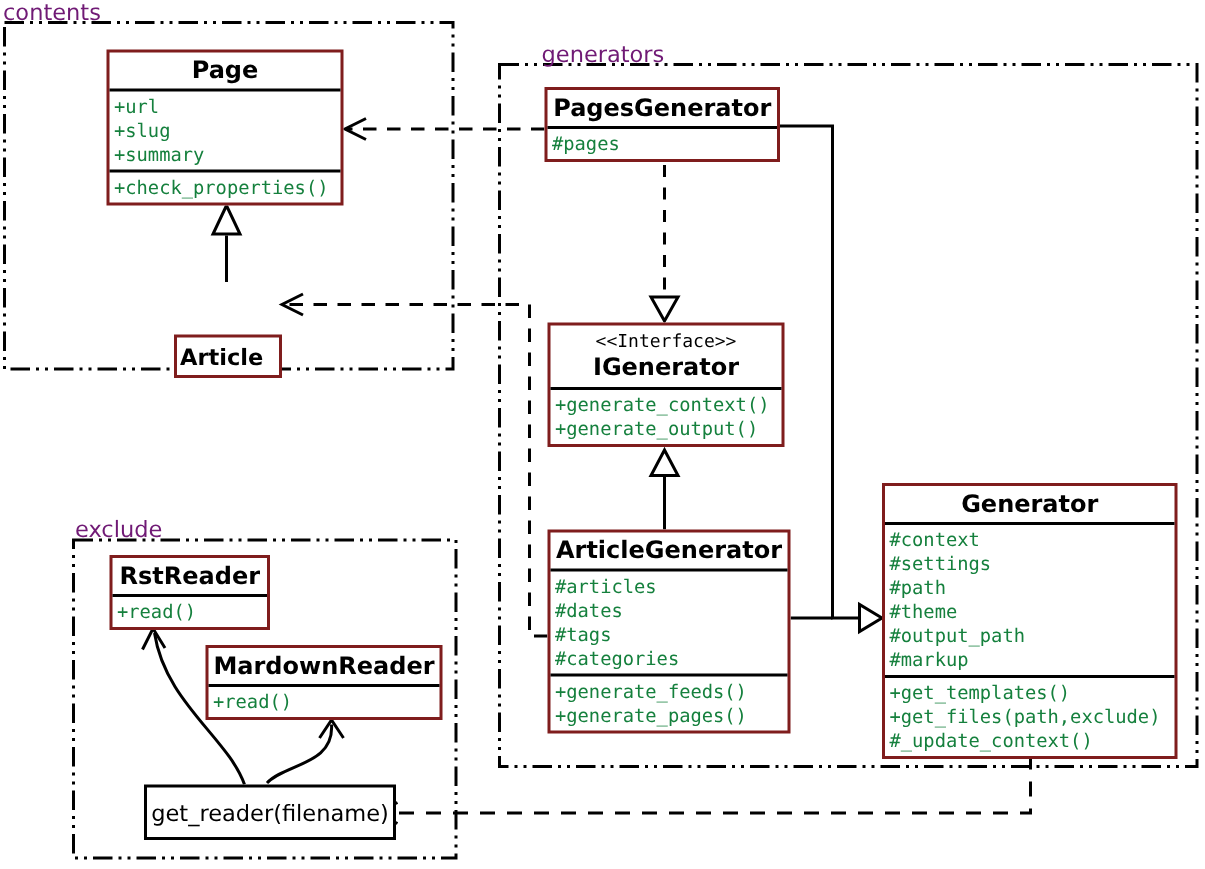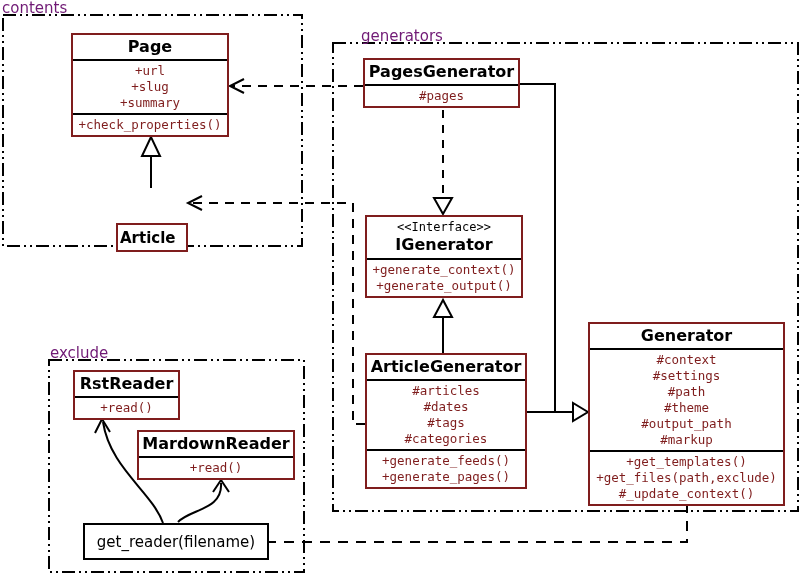--- a/index.html
+++ b/index.html
@@ -29,21 +29,21 @@
   }
   .cls .t2{
     font-weight:bold;font-size:16px;line-height:20px;text-align:center;
     padding-bottom:3px;color:#000;
   }
   .cls .c{
     border-top:2px solid #000;padding:2px 3px;
   }
   .cls .m{
     font-family:"DejaVu Sans Mono","Liberation Mono",monospace;
-    font-size:12.5px;line-height:16px;white-space:nowrap;color:#7f1d1d;text-align:center;
+    font-size:12.5px;line-height:16px;white-space:nowrap;color:#15803d;
   }
   .cls.single{display:flex;align-items:center;justify-content:flex-start;margin-top:35px;}
   .cls.single .t{font-size:15px;}
   .box-plain{
     position:absolute;z-index:2;background:#fff;border:2px solid #000;
     box-sizing:border-box;display:flex;align-items:center;justify-content:center;
     font-size:15px;color:#000;white-space:nowrap;
   }
 </style>
 </head>
@@ -162,17 +162,17 @@
     </div>
   </div>
 
   <div class="cls" style="left:137px;top:430px;width:158px;">
     <div class="t">MardownReader</div>
     <div class="c">
       <div class="m">+read()</div>
     </div>
   </div>
 
-  <div class="box-plain" style="left:83px;top:523px;width:186px;height:37px;">
+  <div class="box-plain" style="left:96px;top:523px;width:168px;height:37px;">
     <span>get_reader(filename)</span>
   </div>
 
 </div>
 
 </body></html>

